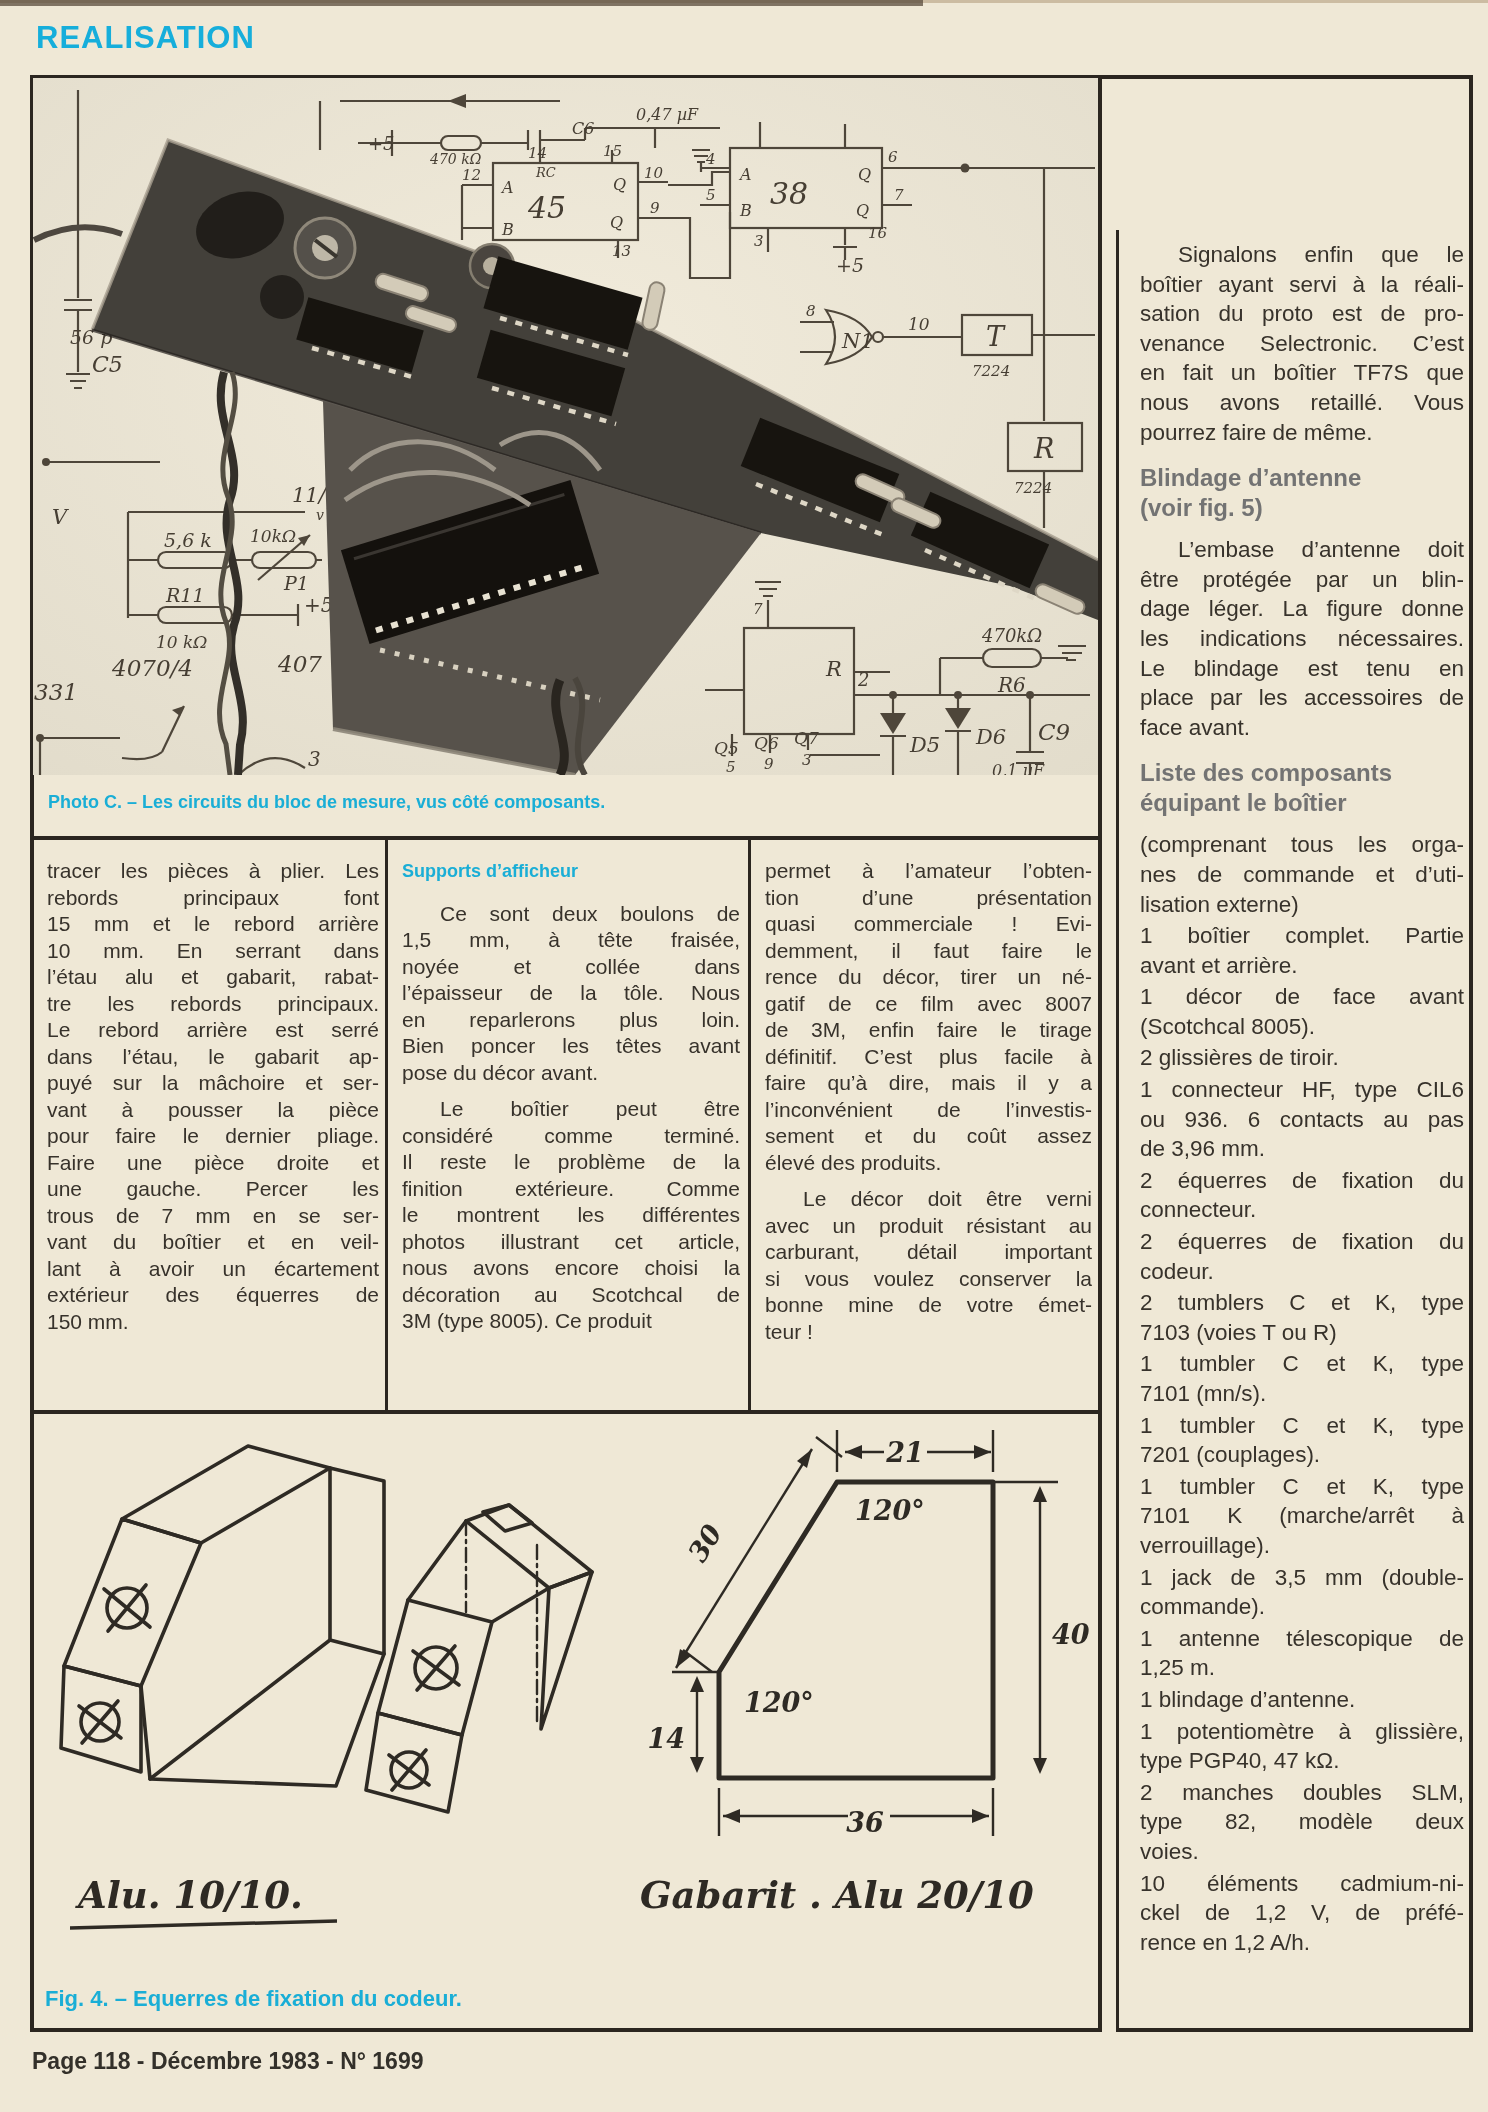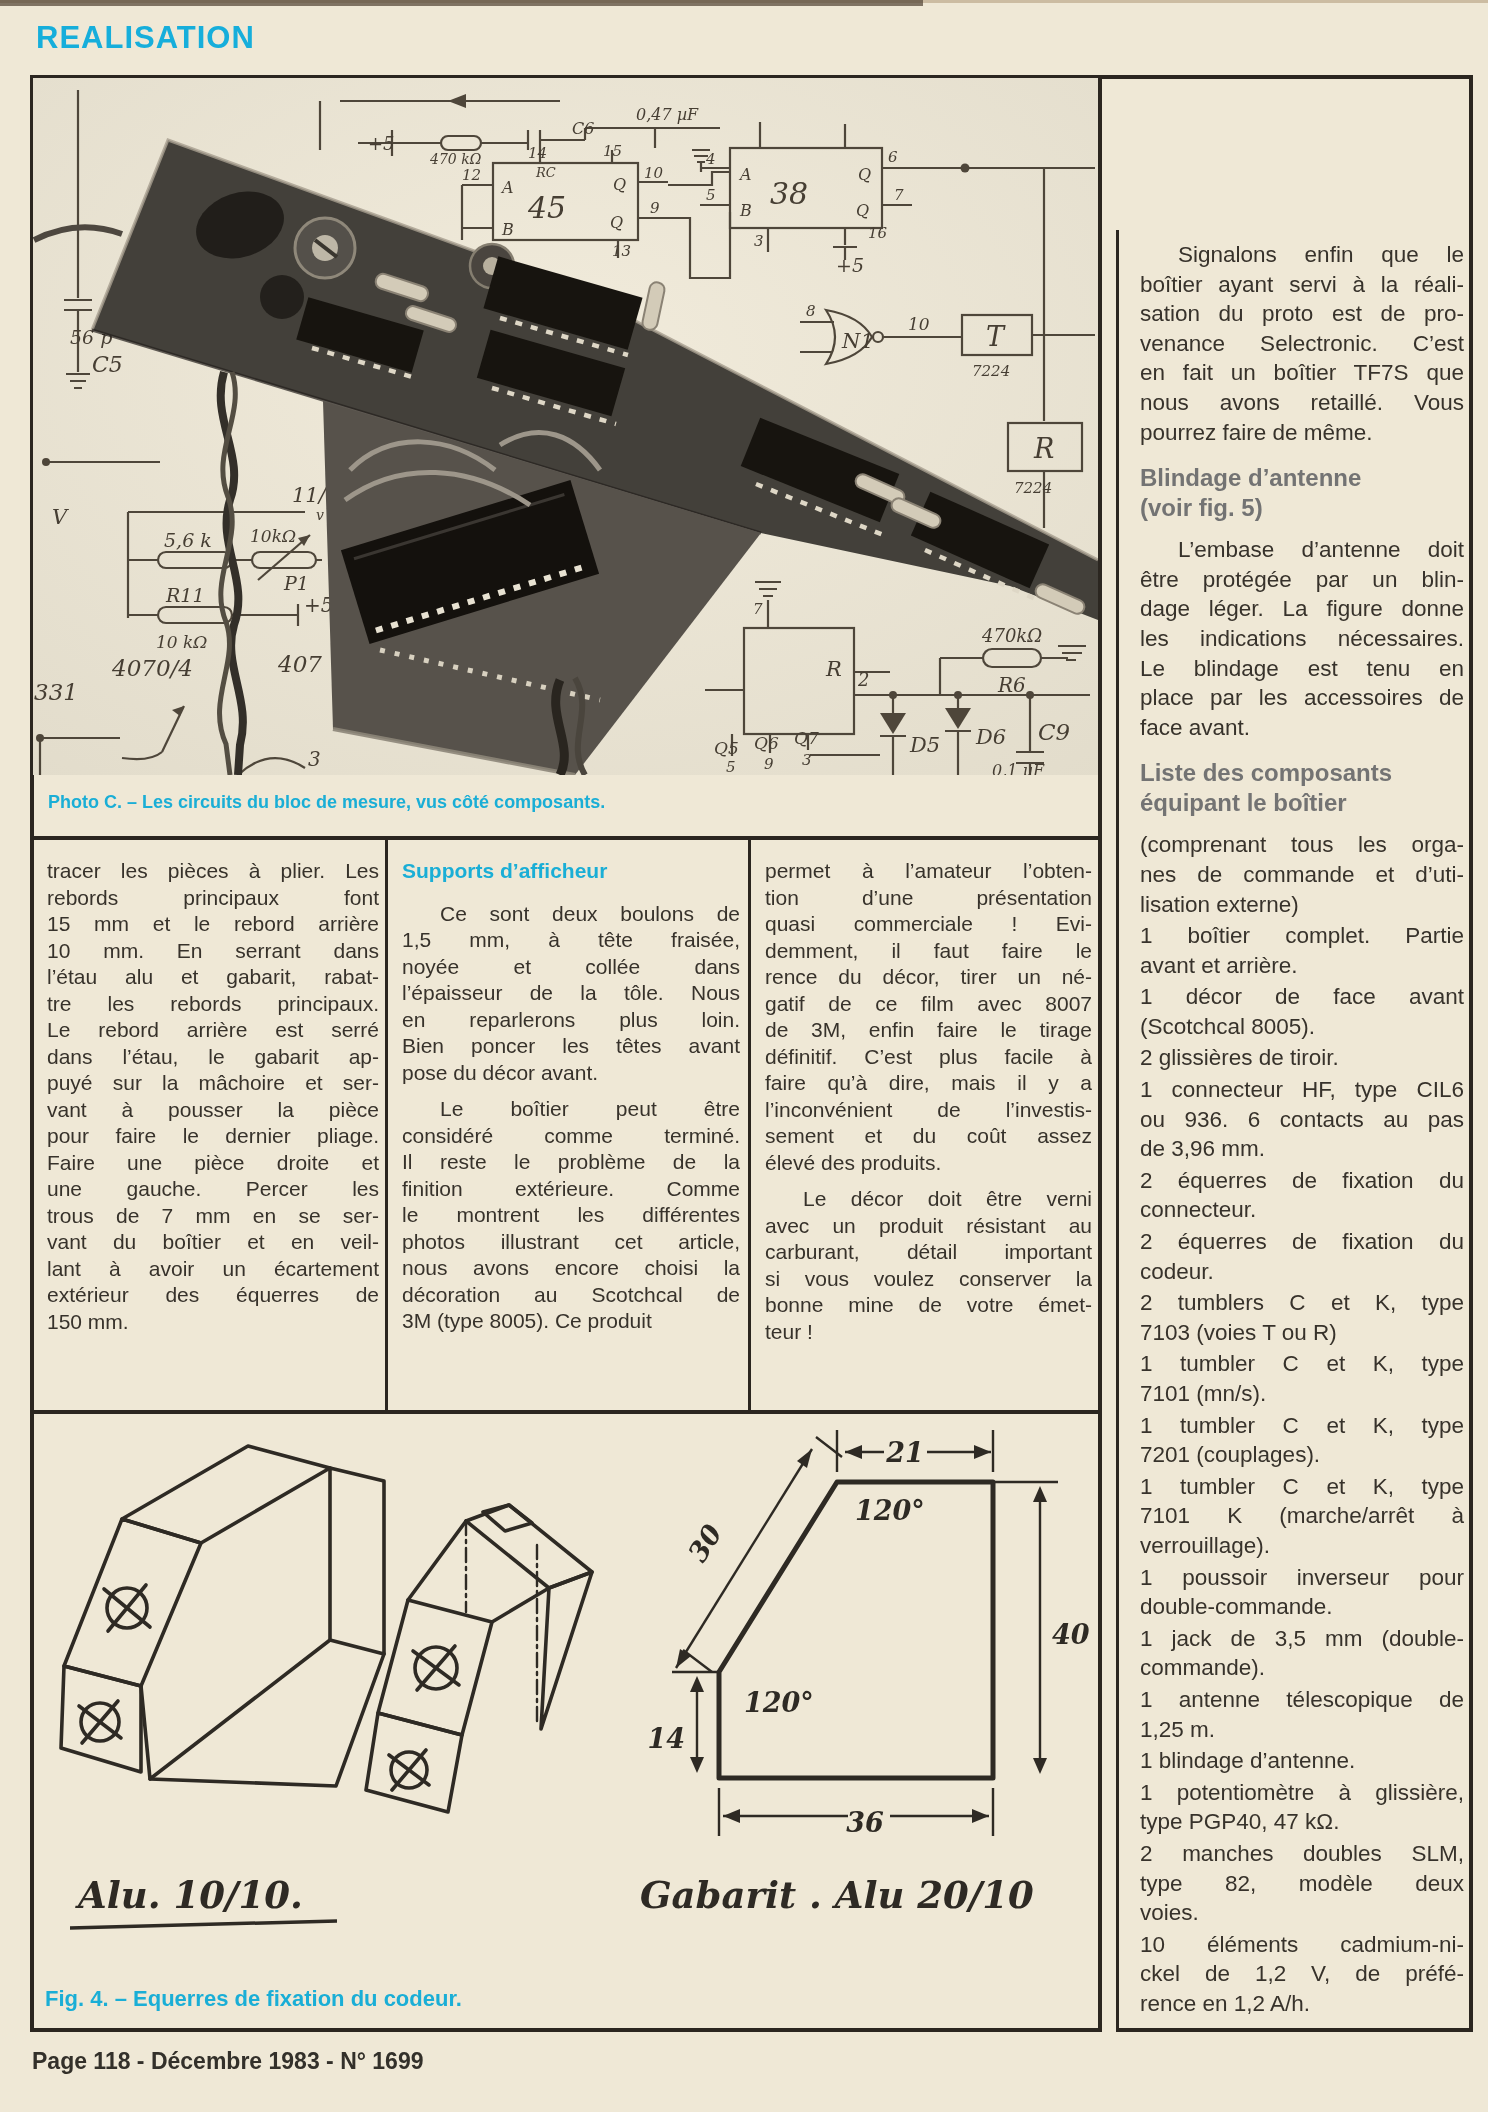--- a/index.html
+++ b/index.html
@@ -8,21 +8,21 @@
   .scan-edge{position:absolute;top:0;left:0;width:62%;height:6px;background:#5a4c3c;opacity:.75;}
   .scan-edge2{position:absolute;top:0;left:0;width:100%;height:3px;background:#b49e7e;opacity:.6;}
   .rule{position:absolute;background:#2b2620;}
   .hdr{position:absolute;left:36px;top:20px;font-size:31px;font-weight:bold;letter-spacing:1px;color:#16aedb;}
   .photo-wrap{position:absolute;left:34px;top:79px;width:1064px;height:696px;background:#e7e1d1;}
   .caption{position:absolute;left:48px;top:792px;width:1000px;font-size:18px;font-weight:bold;color:#1aaed6;}
   .col{position:absolute;top:858px;font-size:21px;line-height:26.5px;color:#37322b;}
   .col1{left:47px;width:332px;}
   .col2{left:402px;width:338px;}
   .col3{left:765px;width:327px;}
-  .col-head{font-size:21px;font-weight:bold;color:#1aaed6;margin:0 0 16px 0;}
+  .col-head{font-size:18px;font-weight:bold;color:#1aaed6;margin:0 0 16px 0;}
   .para{margin:0 0 10px 0;}
   .para .tl{text-align:justify;text-align-last:justify;}
   .para .tl:last-child{text-align-last:left;}
   .para.ind .tl:first-child{text-indent:38px;}
   .sidebar{position:absolute;left:1140px;top:240px;width:324px;font-size:22.5px;line-height:29.6px;color:#37322b;}
   .sb-head{font-size:24px;font-weight:bold;color:#737373;margin:16px 0 12px 0;line-height:30px;}
   .sb-head .tl{text-align:left;}
   .sidebar .para{margin-bottom:2px;}
   .fig-caption{position:absolute;left:45px;top:1986px;font-size:22px;font-weight:bold;color:#1aaed6;}
   .footer{position:absolute;left:32px;top:2048px;font-size:23px;font-weight:bold;color:#33302a;}
@@ -385,24 +385,20 @@
     <div class="para">
         <div class="tl">1 tumbler C et K, type</div>
         <div class="tl">7201 (couplages).</div>
       </div>
     <div class="para">
         <div class="tl">1 tumbler C et K, type</div>
         <div class="tl">7101 K (marche/arrêt à</div>
         <div class="tl">verrouillage).</div>
       </div>
     <div class="para">
-        <div class="tl">1 poussoir inverseur pour</div>
-        <div class="tl">double-commande.</div>
-      </div>
-    <div class="para">
         <div class="tl">1 jack de 3,5 mm (double-</div>
         <div class="tl">commande).</div>
       </div>
     <div class="para">
         <div class="tl">1 antenne télescopique de</div>
         <div class="tl">1,25 m.</div>
       </div>
     <div class="para">
         <div class="tl">1 blindage d’antenne.</div>
       </div>

